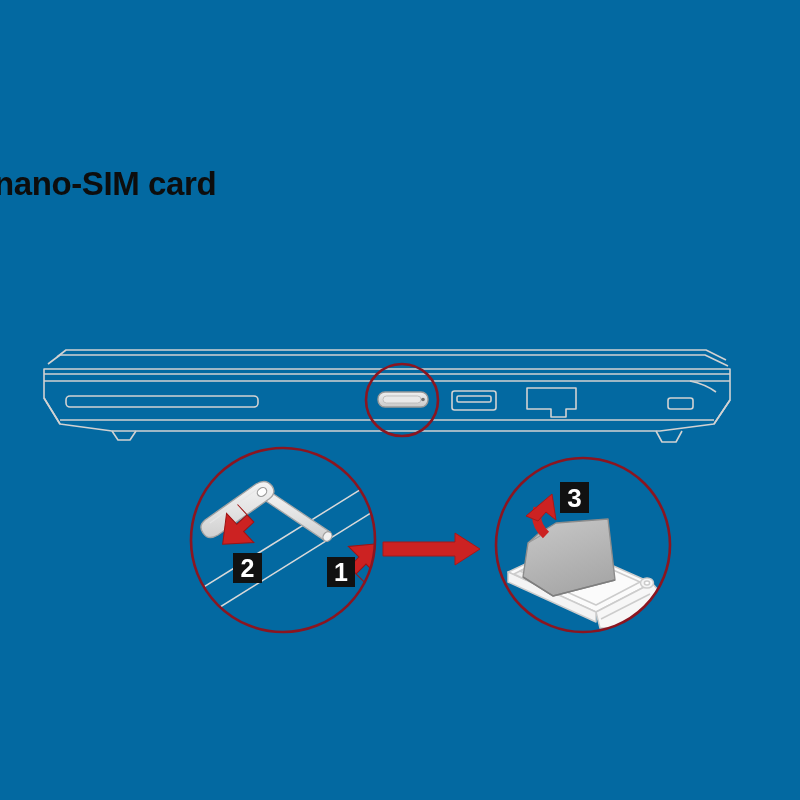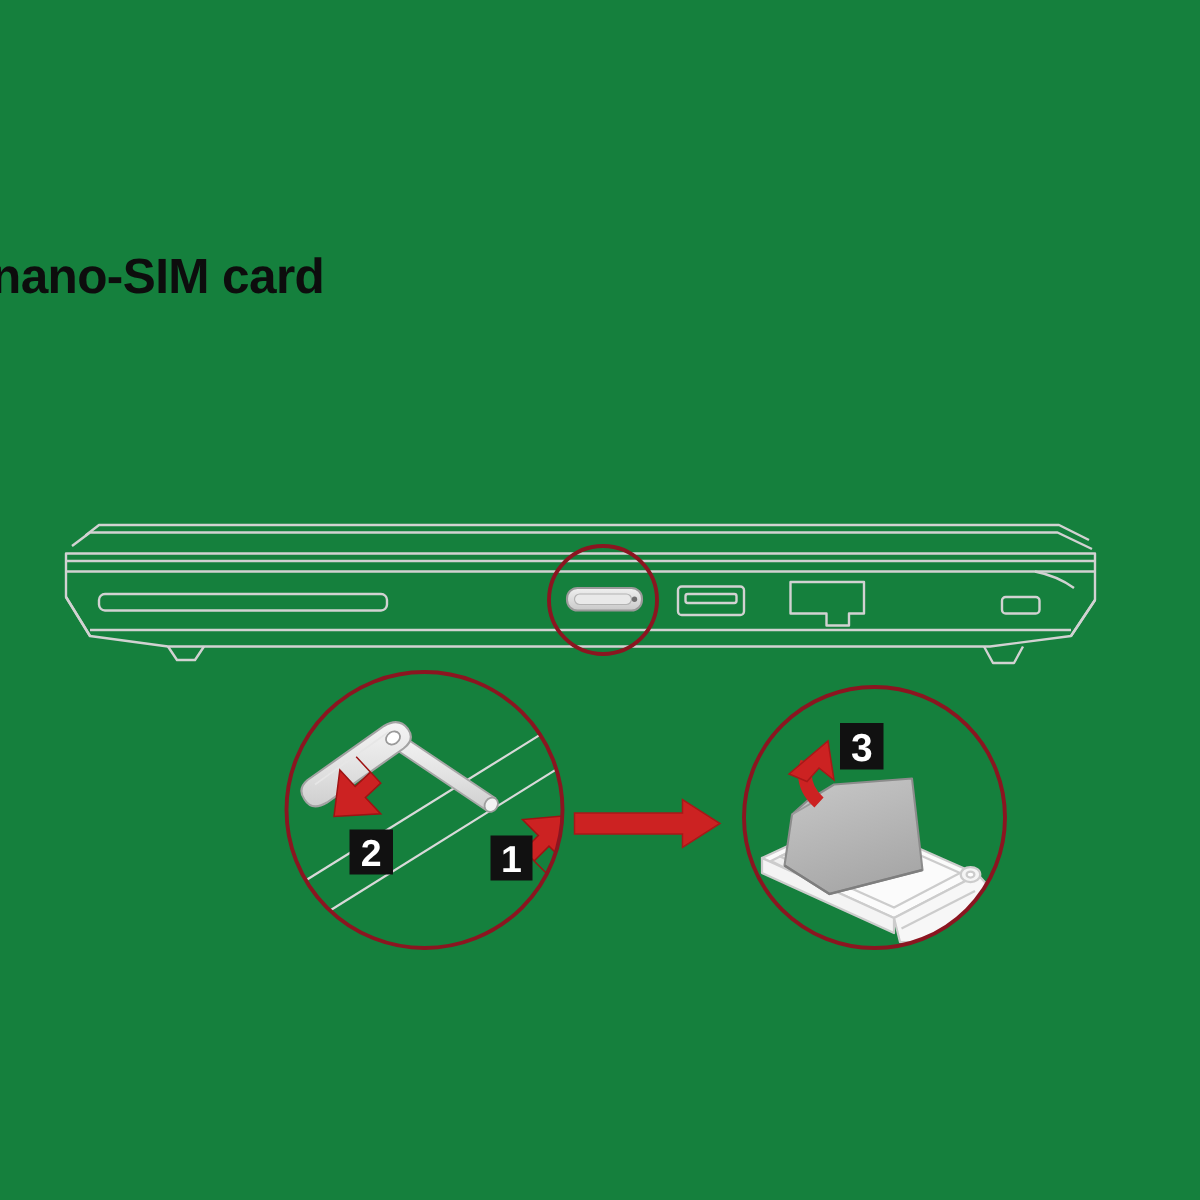--- a/index.html
+++ b/index.html
@@ -4,21 +4,21 @@
 <style>
   html, body {
     margin: 0;
     padding: 0;
     background: #ffffff;
   }
   #page {
     position: relative;
     width: 800px;
     height: 800px;
-    background: #15803d;
+    background: #0369a1;
     overflow: hidden;
     font-family: "Liberation Sans", sans-serif;
   }
   #title {
     position: absolute;
     left: -6px;
     top: 165px;
     font-size: 33px;
     font-weight: bold;
     letter-spacing: -0.4px;

